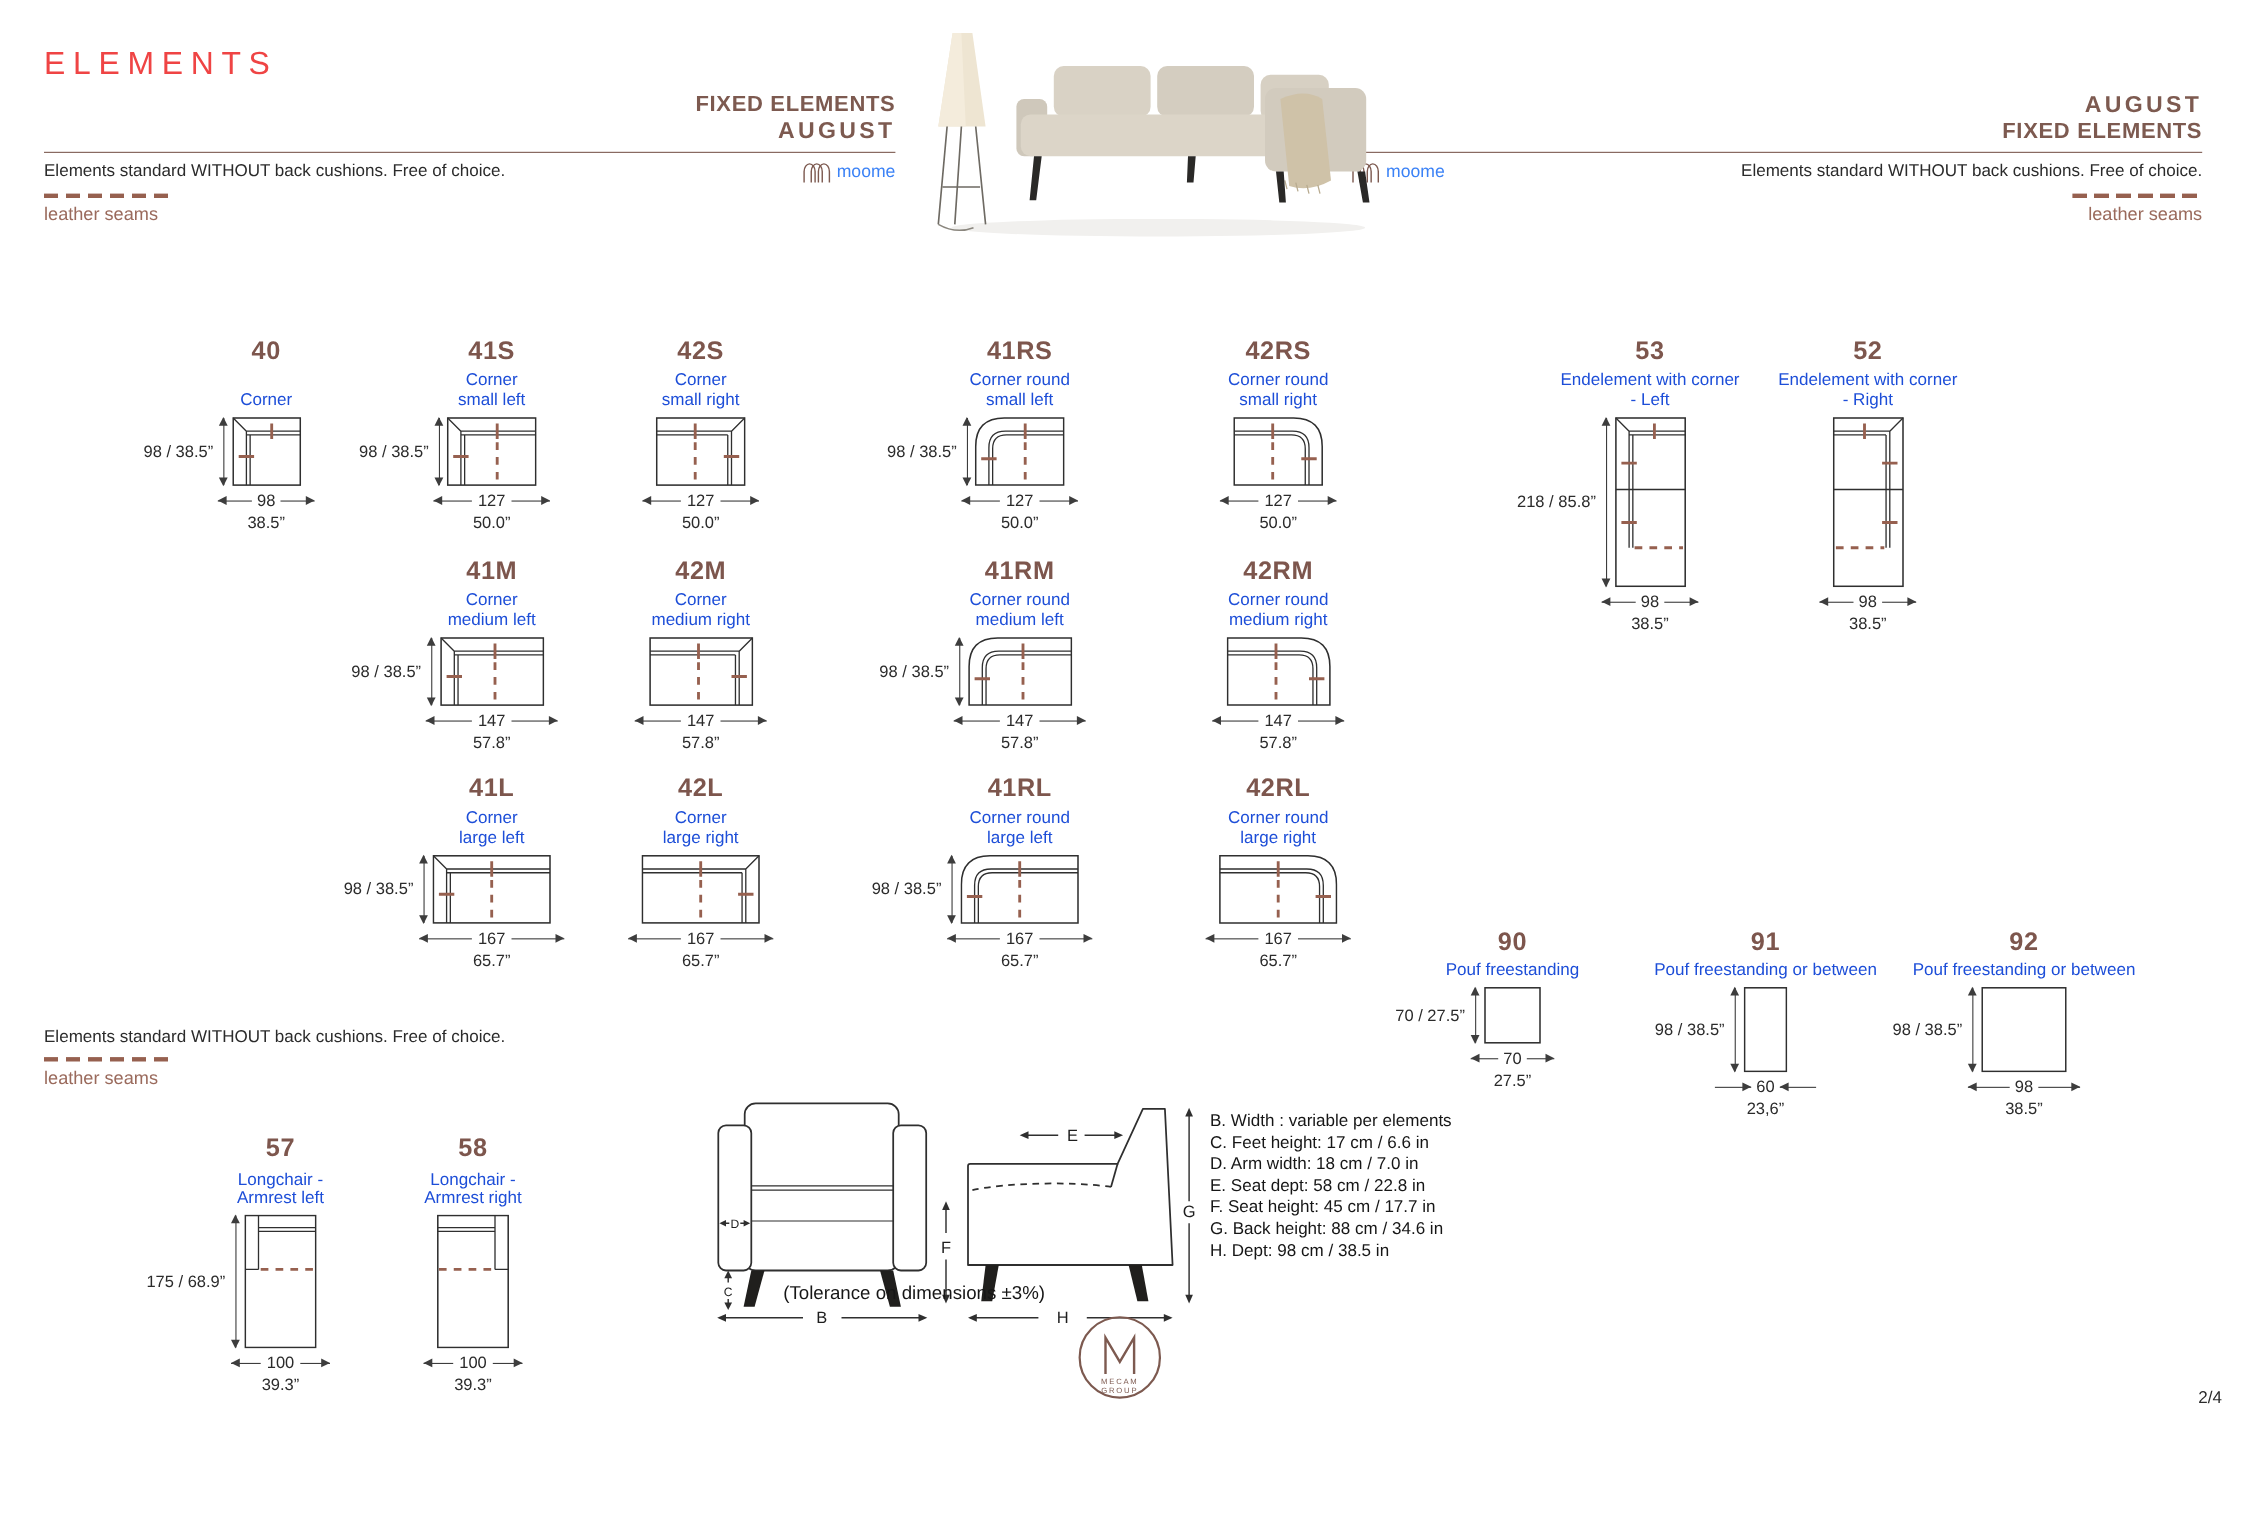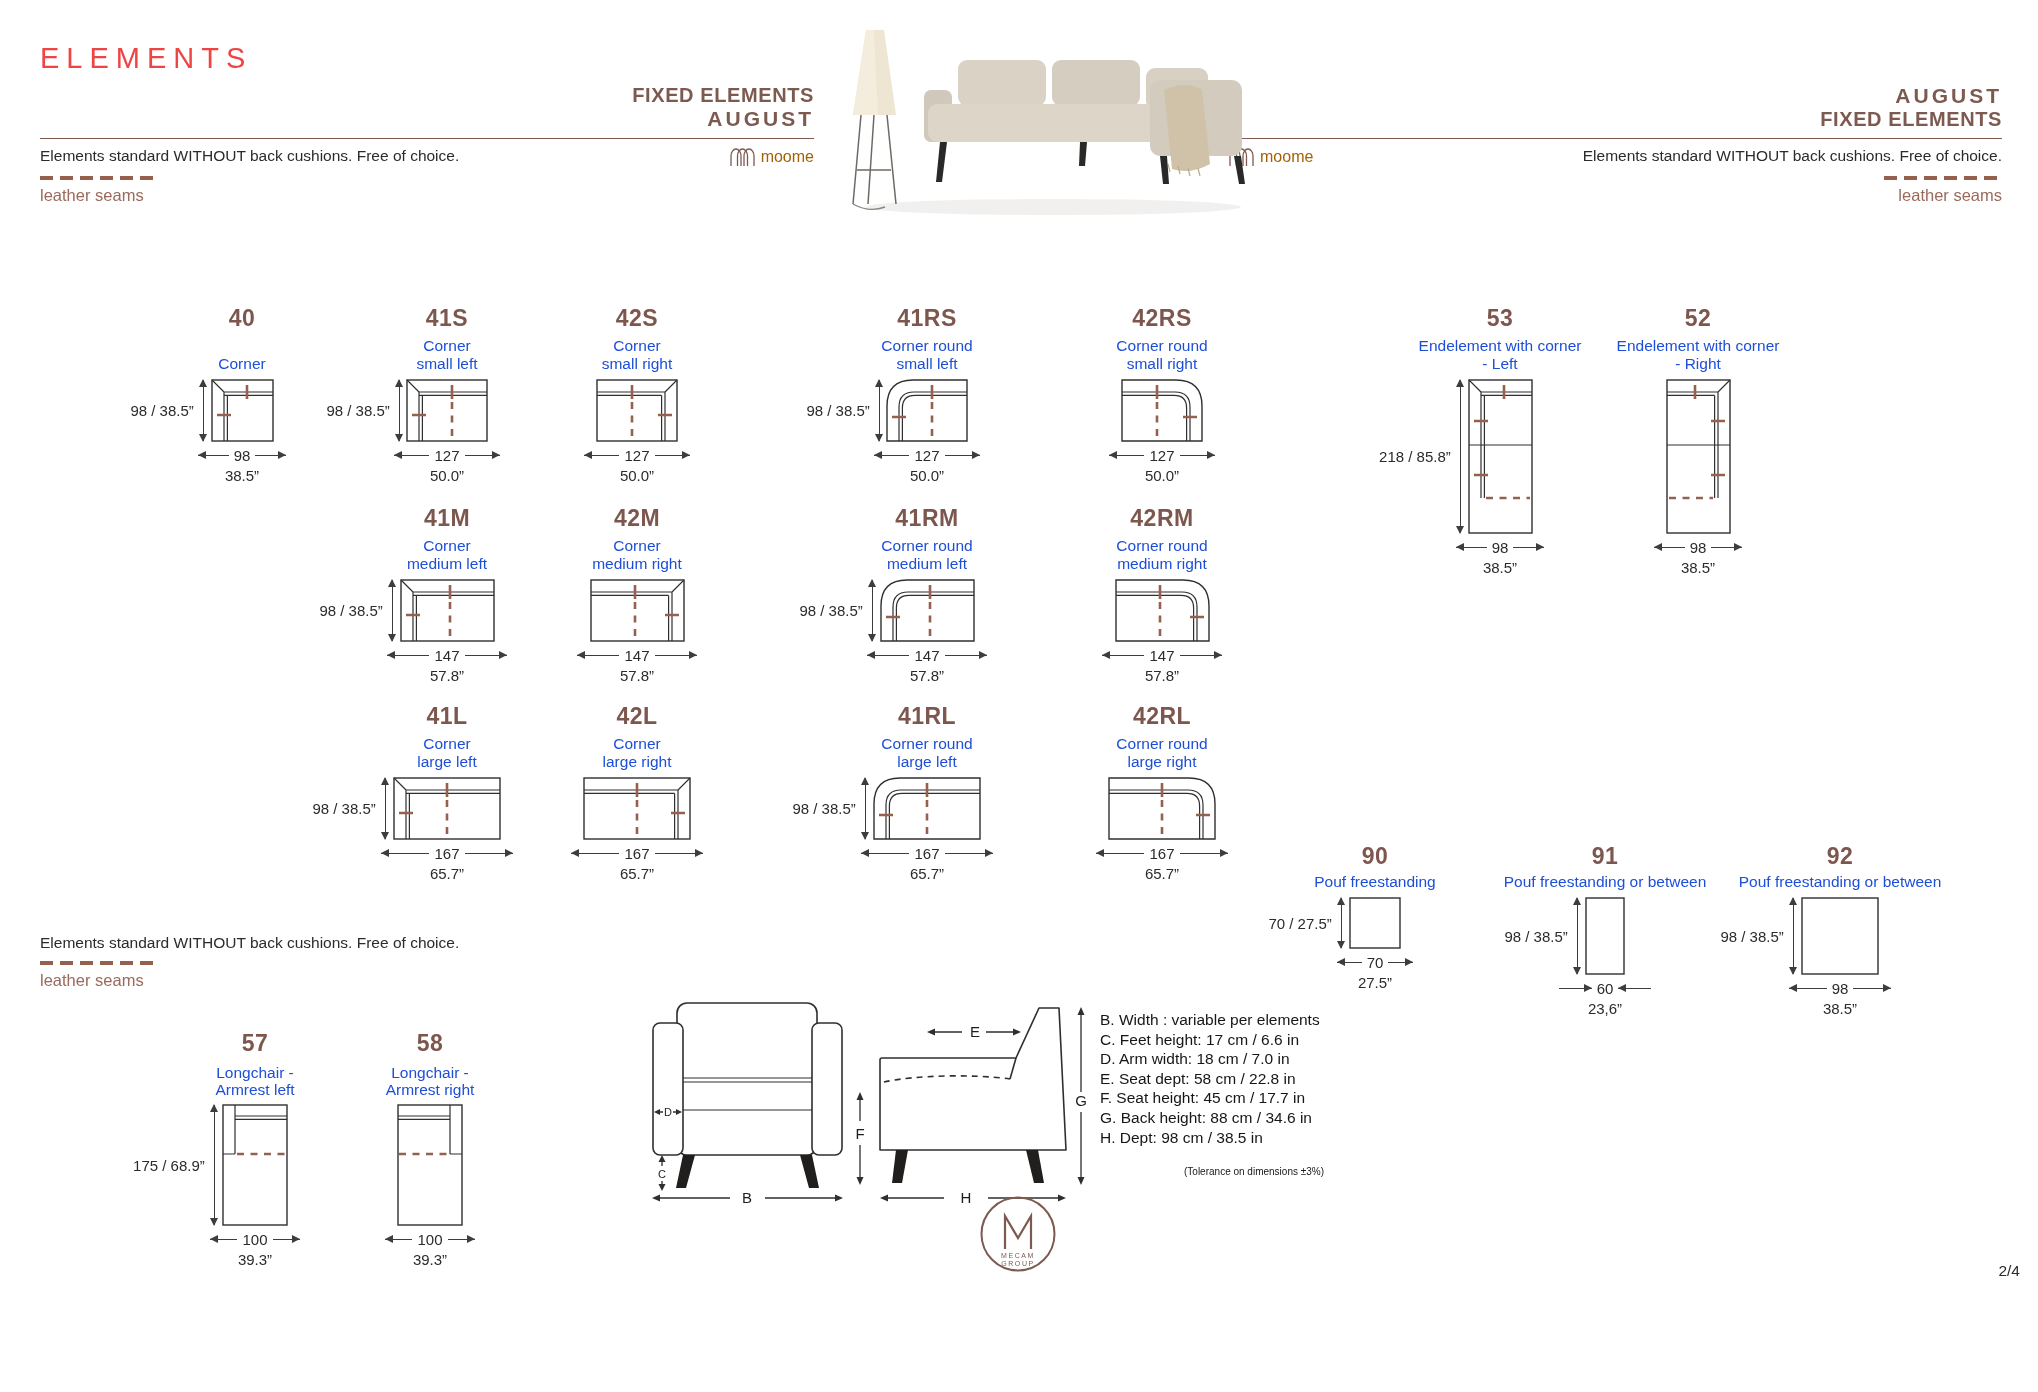--- a/index.html
+++ b/index.html
@@ -15,21 +15,21 @@
             border-bottom:1.7px solid #7d5a50;padding-bottom:7px;flex-direction:column;}
   .sec-title{font-size:20px;font-weight:800;color:#7d5a50;letter-spacing:.6px;}
   .coll-title{font-size:21px;font-weight:800;color:#7d5a50;letter-spacing:3px;}
   .hdr-row2{display:flex;justify-content:space-between;align-items:flex-start;margin-top:8px;}
   .desc{font-size:15.5px;color:#2b2b2b;}
   .seam-dash{width:118px;height:4px;margin-top:9px;
              background:repeating-linear-gradient(90deg,#96604f 0 13px,transparent 13px 20px);}
   .seam-label{font-size:16.5px;color:#9a6a5c;margin-top:6px;}
   .ar-right{align-self:flex-end;}
   .moome{display:flex;align-items:center;gap:5px;}
-  .moome-text{font-size:16px;color:#a16207;}
+  .moome-text{font-size:16px;color:#3b82f6;}
 
   
   .card{position:absolute;display:flex;flex-direction:column;align-items:center;}
   .code{font-size:23px;font-weight:800;color:#7d564d;letter-spacing:.5px;line-height:26px;}
   .cname{font-size:15.5px;color:#1d4ed8;line-height:18px;text-align:center;white-space:pre-line;
          height:40px;display:flex;flex-direction:column;justify-content:flex-end;margin-top:2px;}
   .cname.one{height:20px;}
   .drow{position:relative;display:flex;justify-content:center;margin-top:6px;}
   .hg{position:absolute;top:0;bottom:0;display:flex;align-items:center;gap:9px;}
   .hl{font-size:15px;color:#2b2b2b;white-space:nowrap;}
@@ -56,22 +56,22 @@
   svg .ckf{fill:#fff;stroke:#2f2f2f;stroke-width:1.6;stroke-linejoin:round;}
   svg .thin{fill:none;stroke:#2f2f2f;stroke-width:1.1;}
   svg .leg{fill:#201f1d;stroke:none;}
   svg .dim{fill:none;stroke:#2f2f2f;stroke-width:1.3;}
   svg .ah{fill:#2f2f2f;stroke:none;}
   svg .dsh{fill:none;stroke:#2f2f2f;stroke-width:1.6;stroke-dasharray:6 5;}
   svg .dtx{font-family:"Liberation Sans",sans-serif;font-size:15px;fill:#1e1e1e;}
   svg .dtx-s{font-family:"Liberation Sans",sans-serif;font-size:11px;fill:#1e1e1e;}
 
   .legend{position:absolute;left:1100px;top:1010px;font-size:15.5px;line-height:19.6px;color:#161616;}
-  .tolerance{position:absolute;left:684px;top:1166px;width:640px;text-align:right;
-             font-size:10px;color:#161616;}
+  .tolerance{position:absolute;left:712px;top:1166px;width:640px;text-align:left;
+             font-size:17px;color:#161616;}
   .pagenum{position:absolute;left:1950px;top:1262px;width:70px;text-align:right;
            font-size:15.5px;color:#2b2b2b;}
   .mlogo{position:absolute;left:978px;top:1194px;}
 </style>
 </head>
 <body>
 
 <div class="page-title">ELEMENTS</div>
 
 <div class="hdr" style="left:40px;top:84px;width:774px">

